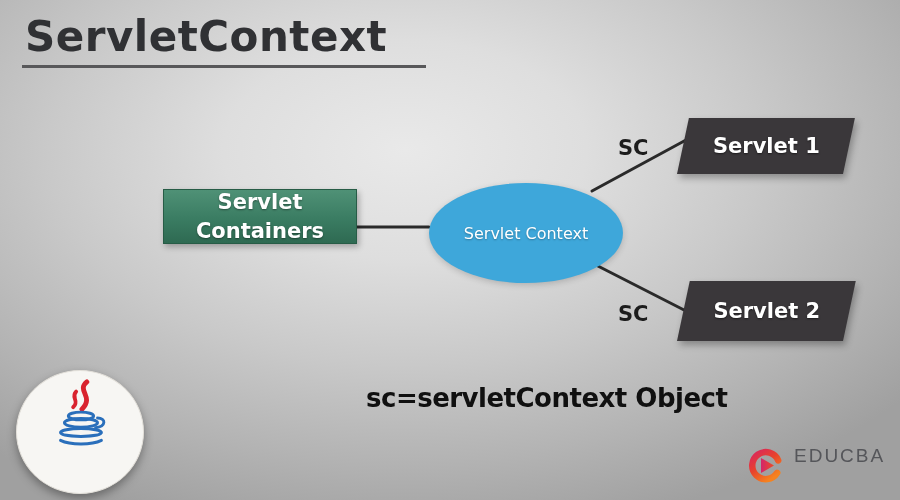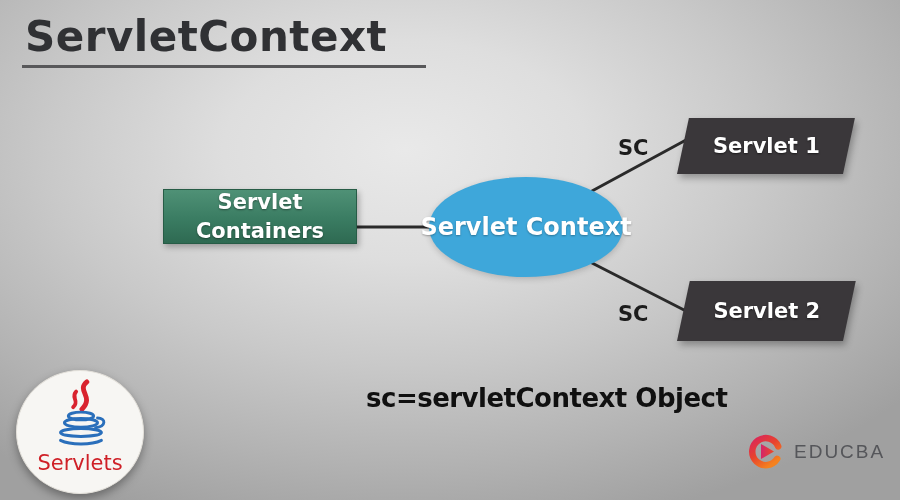--- a/index.html
+++ b/index.html
@@ -32,25 +32,25 @@
     background: linear-gradient(180deg, #4f9176 0%, #3a7c62 55%, #2e6a52 100%);
     border: 1px solid #275c46;
     box-shadow: 2px 3px 6px rgba(0,0,0,0.28);
     display: flex; flex-direction: column; align-items: center; justify-content: center;
     color: #ffffff; font-size: 21px; font-weight: bold; line-height: 1.35;
     text-shadow: 0 1px 2px rgba(0,0,0,0.4);
   }
 
   
   .context-ellipse {
-    position: absolute; left: 429px; top: 177px; width: 194px; height: 100px;
+    position: absolute; left: 429px; top: 183px; width: 194px; height: 100px;
     background: #3ea7da; border-radius: 50%;
     box-shadow: 0 2px 6px rgba(0,0,0,0.18);
     display: flex; align-items: center; justify-content: center;
-    color: #ffffff; font-size: 24px; font-weight: bold;
+    color: #ffffff; font-size: 16px; font-weight: normal;
     text-shadow: 0 1px 2px rgba(0,0,0,0.3); white-space: nowrap;
   }
 
   
   .servlet-box {
     position: absolute; width: 166px; background: #3a373a;
     transform: skewX(-12deg); transform-origin: left bottom;
     box-shadow: 3px 4px 7px rgba(0,0,0,0.3);
     display: flex; align-items: center; justify-content: center;
     color: #ffffff; font-size: 21px; font-weight: bold;
@@ -81,21 +81,21 @@
     border: 1px solid #e3e0da;
     box-shadow: 0 4px 10px rgba(0,0,0,0.35);
     display: flex; flex-direction: column; align-items: center; justify-content: flex-start;
     padding-top: 8px;
   }
   .java-badge-label {
     font-size: 21px; color: #cf2027; margin-top: -2px; font-weight: normal;
   }
 
   
-  .educba { position: absolute; left: 746px; top: 431px; display: flex; align-items: center; }
+  .educba { position: absolute; left: 746px; top: 445px; display: flex; align-items: flex-start; }
   .educba-wordmark {
     margin-left: 8px; font-family: "Liberation Sans", sans-serif;
     font-size: 19px; color: #55565a; letter-spacing: 2px; font-weight: normal;
   }
 </style>
 </head>
 <body>
 
 <div class="stage">
 
@@ -133,21 +133,20 @@
   <div class="java-badge">
     <svg width="78" height="74" viewBox="0 0 80 76">
       <path d="M47 3 C36 12 55 18 42 31" stroke="#d9232e" stroke-width="5" fill="none" stroke-linecap="round"></path>
       <path d="M36 13 C30 19 40 22 33 29" stroke="#d9232e" stroke-width="4" fill="none" stroke-linecap="round"></path>
       <ellipse cx="41" cy="38" rx="13" ry="4" stroke="#2a6fbb" stroke-width="3" fill="none"></ellipse>
       <ellipse cx="41" cy="45" rx="17" ry="4.5" stroke="#2a6fbb" stroke-width="3" fill="none"></ellipse>
       <path d="M58 40 C67 40 67 49 56 50" stroke="#2a6fbb" stroke-width="3" fill="none" stroke-linecap="round"></path>
       <ellipse cx="41" cy="55" rx="21" ry="4" stroke="#2a6fbb" stroke-width="3" fill="none"></ellipse>
       <path d="M20 63 C30 68 52 68 62 63" stroke="#2a6fbb" stroke-width="3" fill="none" stroke-linecap="round"></path>
     </svg>
-    <div class="java-badge-label">Servlets</div>
   </div>
 
   <div class="educba">
     <svg width="40" height="42" viewBox="0 0 40 42">
       <defs>
         <linearGradient id="ringGrad" x1="0" y1="0" x2="0.7" y2="1">
           <stop offset="0" stop-color="#d9265c"></stop>
           <stop offset="0.5" stop-color="#e8432d"></stop>
           <stop offset="1" stop-color="#f5821f"></stop>
         </linearGradient>

